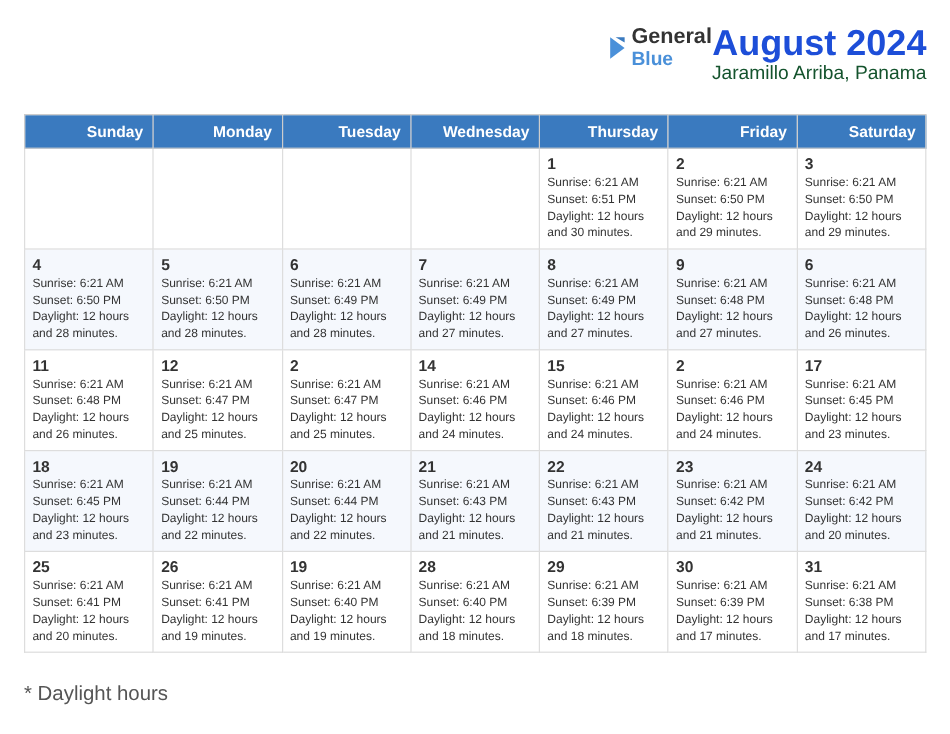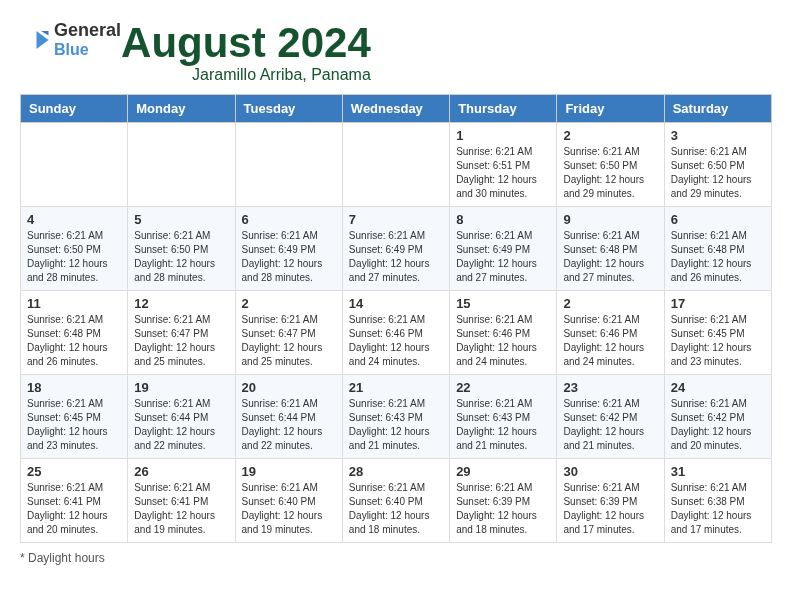--- a/index.html
+++ b/index.html
@@ -5,55 +5,55 @@
     * { box-sizing: border-box; margin: 0; padding: 0; }
     body {
       font-family: Arial, Helvetica, sans-serif;
       background: #fff;
       width: 792px;
       min-height: 612px;
       padding: 20px;
     }
     .header-area {
       display: flex;
-      justify-content: flex-start;
+      justify-content: flex-end;
       align-items: flex-start;
-      margin-bottom: 10px;
+      margin-bottom: 24px;
     }
     .logo {
       display: flex;
       align-items: center;
       gap: 4px;
     }
     .logo-icon {
       width: 30px;
       height: 30px;
     }
     .title-area {
       text-align: right;
     }
     .month-title {
-      font-size: 42px;
+      font-size: 30px;
       font-weight: bold;
-      color: #14532d;
+      color: #1d4ed8;
       line-height: 1.1;
     }
     .subtitle {
       font-size: 16px;
       color: #14532d;
     }
     .calendar-table {
       width: 100%;
       border-collapse: collapse;
       table-layout: fixed;
     }
     .calendar-table th {
       background-color: #3a7abf;
       color: #fff;
-      text-align: left;
+      text-align: right;
       padding: 6px 8px;
       font-size: 13px;
       font-weight: bold;
       border: 1px solid #ccc;
     }
     .calendar-table td {
       vertical-align: top;
       border: 1px solid #ddd;
       padding: 5px 6px;
       font-size: 10.5px;
@@ -73,22 +73,22 @@
     }
     .day-info {
       font-size: 10px;
       line-height: 1.4;
       color: #333;
     }
     .empty-cell {
       background: #fff !important;
     }
     .footer-note {
-      margin-top: 8px;
-      font-size: 12px;
+      margin-top: 24px;
+      font-size: 17px;
       color: #555;
     }
   </style>
 </head>
 <body>
 
 <div class="header-area">
   <div class="logo">
     <svg class="logo-icon" viewBox="0 0 40 40">
       <rect x="0" y="0" width="40" height="40" fill="white"></rect>

